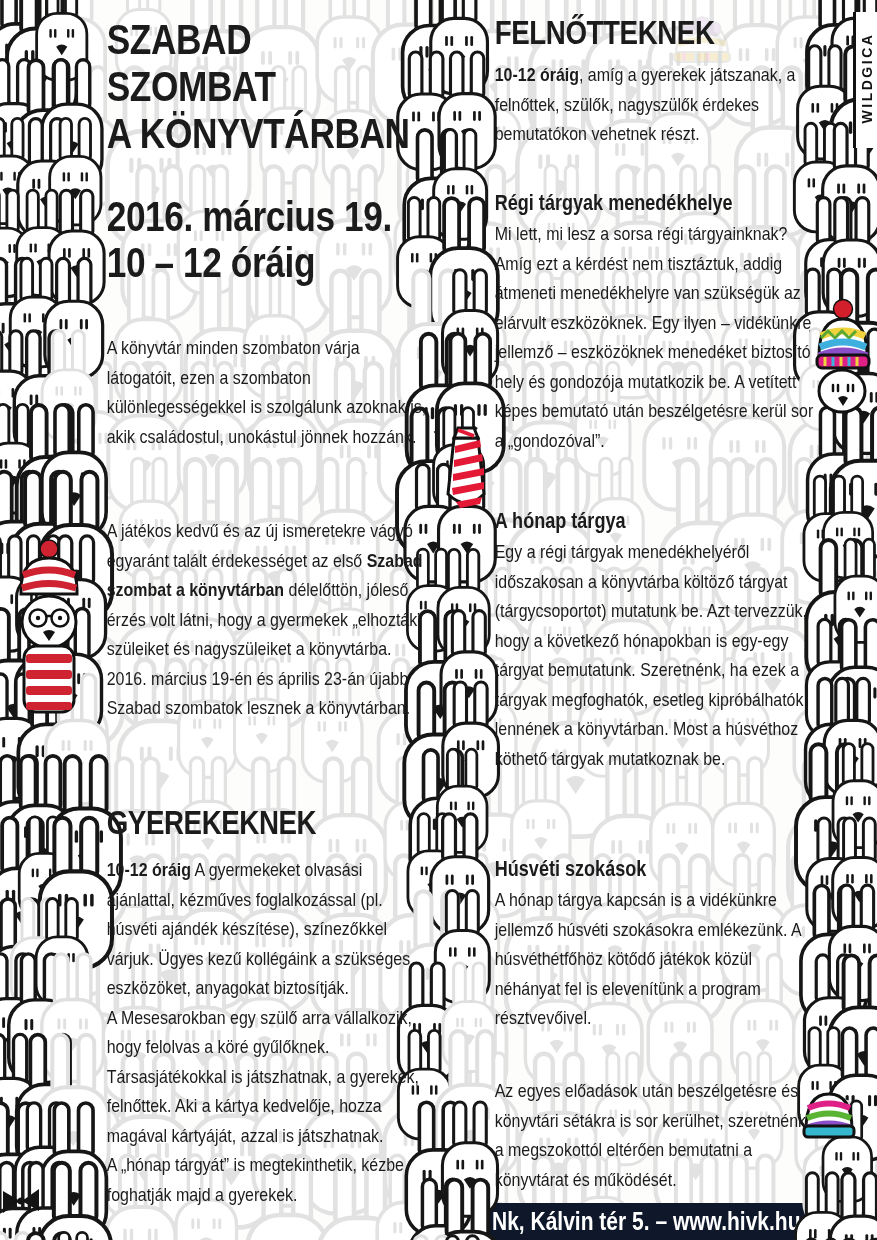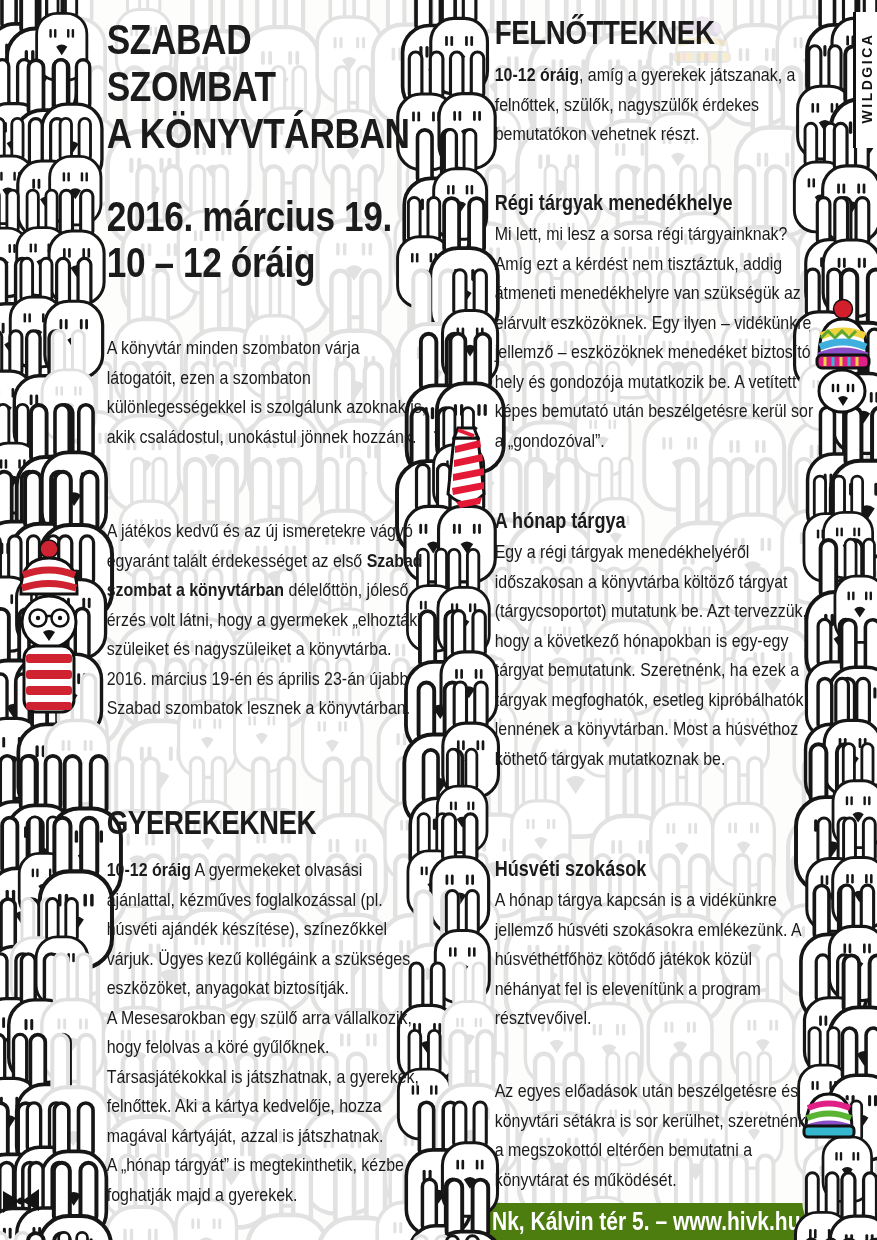--- a/index.html
+++ b/index.html
@@ -257,21 +257,21 @@
       <use href="#bunny" transform="translate(376.8,1257.1) scale(1.13)" color="#e2e2e2"></use>
       <use href="#bunny" transform="translate(465.7,1257.1) scale(1.25)" color="#e2e2e2"></use>
       <use href="#bunny" transform="translate(525.5,1257.1) scale(1.10)" color="#e2e2e2"></use>
       <use href="#bunny" transform="translate(590.8,1257.1) scale(1.00)" color="#e2e2e2"></use>
       <use href="#bunny" transform="translate(666.2,1257.1) scale(1.01)" color="#e2e2e2"></use>
       <use href="#bunny" transform="translate(708.2,1257.1) scale(1.56)" color="#e2e2e2"></use>
       <use href="#bunny" transform="translate(776.7,1257.1) scale(1.04)" color="#e2e2e2"></use>
       <use href="#bunny" transform="translate(868.1,1257.1) scale(1.01)" color="#e2e2e2"></use>
     </svg>
 
-  <div class="footer-bar" style="background: #4d7c0f;">
+  <div class="footer-bar" style="background: #0f172a;">
     <span>Nk, Kálvin tér 5. – www.hivk.hu</span>
   </div>
 
   <svg id="strip-left" class="strip" width="92" height="1240">
       <use href="#bunny" transform="translate(-12.2,-25.7) scale(1.18)" color="#161616"></use>
       <use href="#bunny" transform="translate(5.7,-25.7) scale(1.29)" color="#161616"></use>
       <use href="#bunny" transform="translate(35.7,-25.7) scale(0.93)" color="#161616"></use>
       <use href="#bunny" transform="translate(-17.6,57.5) scale(1.10)" color="#161616"></use>
       <use href="#bunny" transform="translate(13.5,57.5) scale(1.25)" color="#161616"></use>
       <use href="#bunny" transform="translate(40.9,57.5) scale(1.11)" color="#161616"></use>

